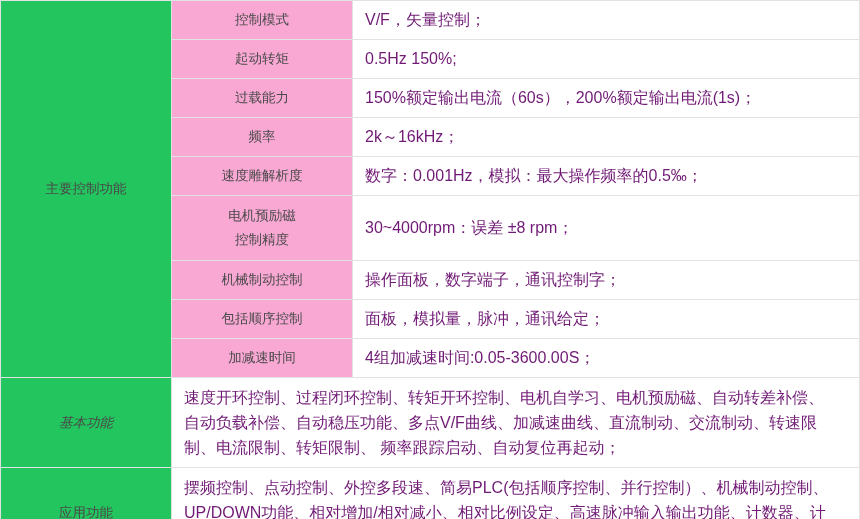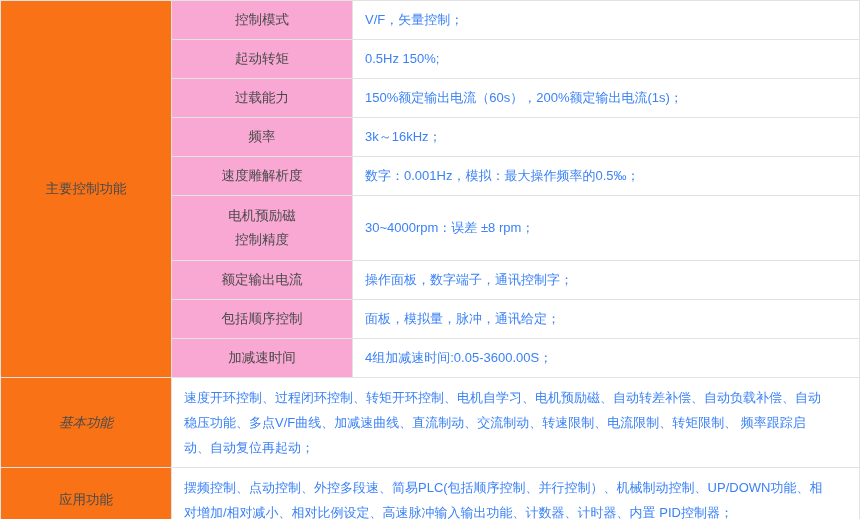--- a/index.html
+++ b/index.html
@@ -14,29 +14,29 @@
     color: #333333;
     overflow: hidden;
   }
   .spec-table {
     border-collapse: collapse;
     width: 860px;
     table-layout: fixed;
   }
   .spec-table td {
     border: 1px solid #e2e2e2;
-    font-size: 13px;
+    font-size: 16px;
     line-height: 24px;
-    color: #3b82f6;
+    color: #701a75;
     vertical-align: middle;
   }
   
   td.cat {
     width: 168px;
-    background: #f97316;
+    background: #22c55e;
     text-align: center;
     color: #4a4a4a;
     font-size: 13.5px;
   }
   
   td.sub {
     width: 168px;
     background: #f9a8d4;
     text-align: center;
     color: #4a4a4a;
@@ -73,35 +73,35 @@
     <tr class="row-short">
       <td class="sub">起动转矩</td>
       <td class="val">0.5Hz 150%;</td>
     </tr>
     <tr class="row-short">
       <td class="sub">过载能力</td>
       <td class="val">150%额定输出电流（60s），200%额定输出电流(1s)；</td>
     </tr>
     <tr class="row-short">
       <td class="sub">频率</td>
-      <td class="val">3k～16kHz；</td>
+      <td class="val">2k～16kHz；</td>
     </tr>
     <tr class="row-short">
       <td class="sub">速度雕解析度</td>
       <td class="val">数字：0.001Hz，模拟：最大操作频率的0.5‰；</td>
     </tr>
     <tr>
       <td class="sub twoline" style="height:56px;">
         <div>电机预励磁</div>
         <div>控制精度</div>
       </td>
       <td class="val">30~4000rpm：误差 ±8 rpm；</td>
     </tr>
     <tr class="row-short">
-      <td class="sub">额定输出电流</td>
+      <td class="sub">机械制动控制</td>
       <td class="val">操作面板，数字端子，通讯控制字；</td>
     </tr>
     <tr class="row-short">
       <td class="sub">包括顺序控制</td>
       <td class="val">面板，模拟量，脉冲，通讯给定；</td>
     </tr>
     <tr class="row-short">
       <td class="sub">加减速时间</td>
       <td class="val">4组加减速时间:0.05-3600.00S；</td>
     </tr>

